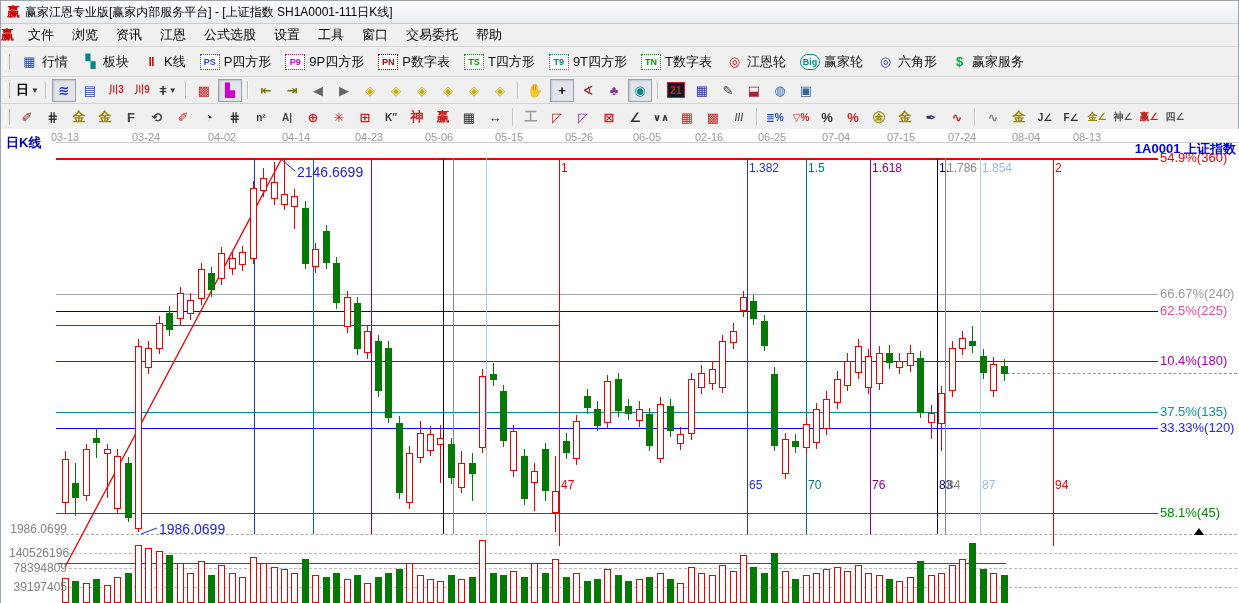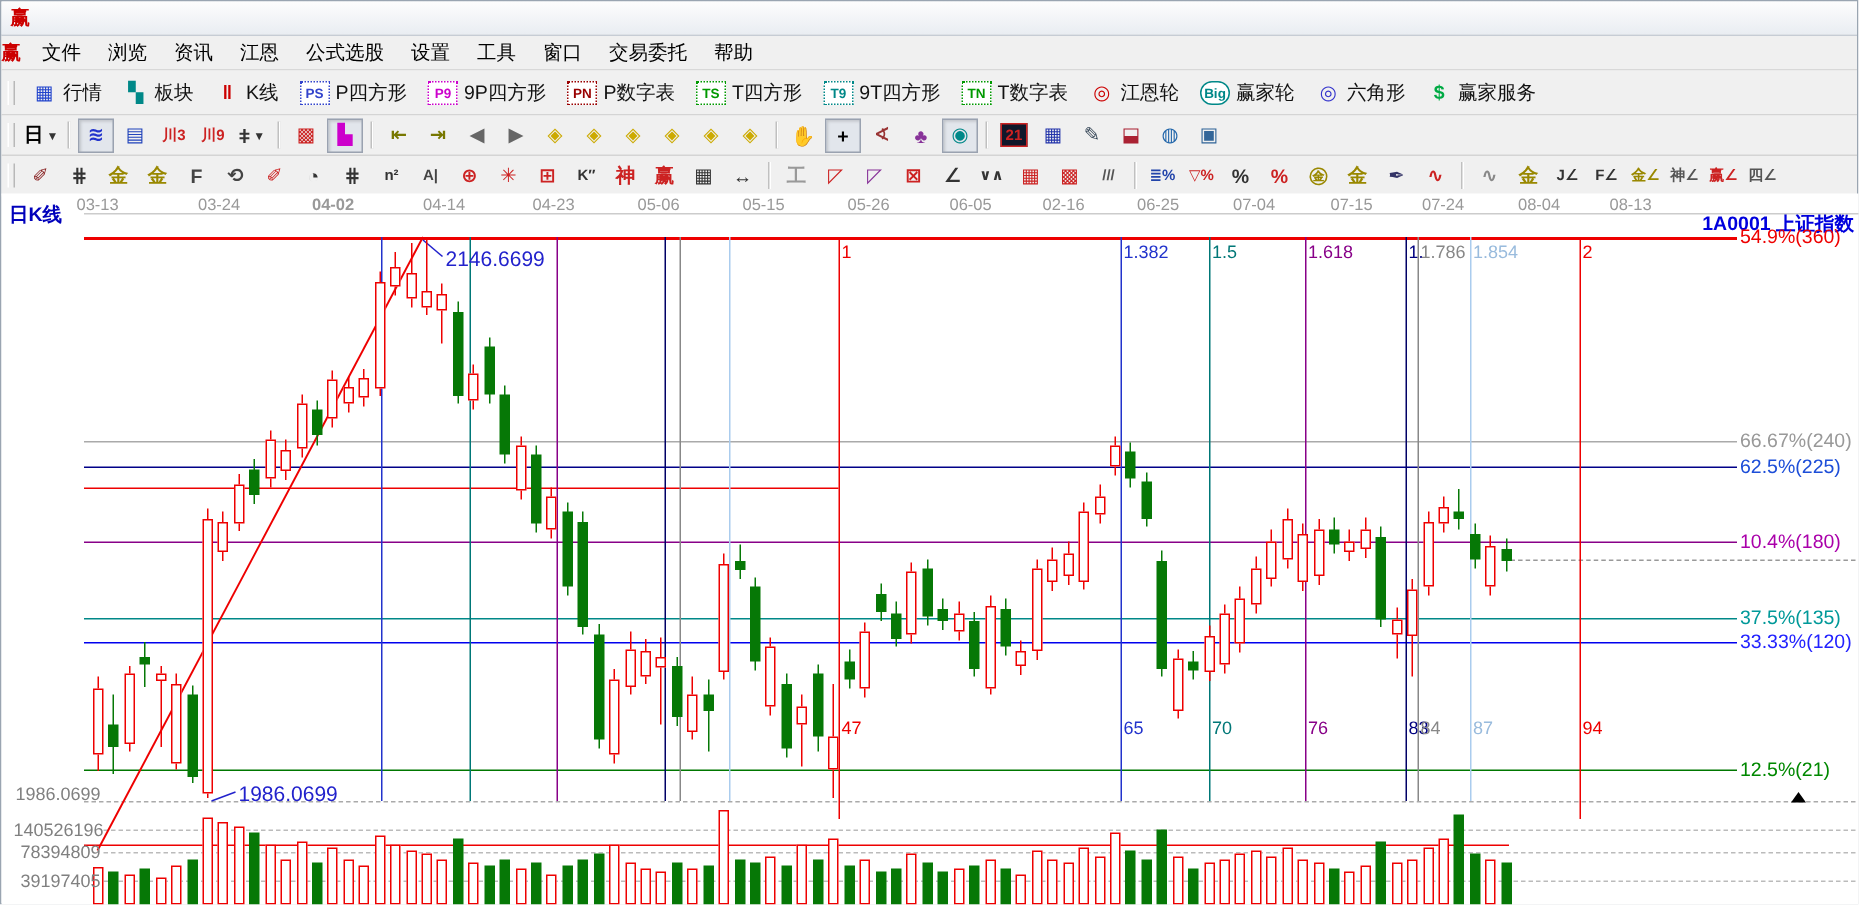--- a/index.html
+++ b/index.html
@@ -39,20 +39,21 @@
   .candle-body{position:absolute;width:7px;box-sizing:border-box;}
   .vol-bar{position:absolute;width:7px;box-sizing:border-box;}
   svg.overlay{position:absolute;left:0;top:0;pointer-events:none;}
 </style>
 </head>
 <body>
 
 <div id="app">
   <div id="titlebar">
     <span class="applogo">赢</span>
+    <span>赢家江恩专业版[赢家内部服务平台] - [上证指数  SH1A0001-111日K线]</span>
   </div>
   <div id="menubar">
     <span class="applogo">赢</span>
   <span class="menu-item">文件</span>
       <span class="menu-item">浏览</span>
       <span class="menu-item">资讯</span>
       <span class="menu-item">江恩</span>
       <span class="menu-item">公式选股</span>
       <span class="menu-item">设置</span>
       <span class="menu-item">工具</span>
@@ -350,49 +351,49 @@
         <span style="color: rgb(85, 85, 85); font-weight: bold; font-size: 10px;">四∠</span>
       </span>
     </div>
 
   <div id="chart">
     <span class="lbl" style="left:5px;top:5px;color:#0000bb;font-weight:bold;font-size:13px;">日K线</span>
     <span class="lbl" style="right:4px;top:11px;color:#0000dd;font-weight:bold;font-size:13px;">1A0001 上证指数</span>
   <div class="hline" style="left: 55px; top: 13px; width: 1184px; background: rgb(204, 204, 204);"></div>
       <span class="lbl" style="color: rgb(153, 153, 153); font-size: 11px; left: 50px; top: 2px;">03-13</span>
       <span class="lbl" style="color: rgb(153, 153, 153); font-size: 11px; left: 131px; top: 2px;">03-24</span>
-      <span class="lbl" style="color: rgb(153, 153, 153); font-size: 11px; left: 207px; top: 2px; font-weight: bold;">04-02</span>
+      <span class="lbl" style="color: rgb(153, 153, 153); font-size: 11px; left: 207px; top: 2px;">04-02</span>
       <span class="lbl" style="color: rgb(153, 153, 153); font-size: 11px; left: 281px; top: 2px;">04-14</span>
       <span class="lbl" style="color: rgb(153, 153, 153); font-size: 11px; left: 354px; top: 2px;">04-23</span>
       <span class="lbl" style="color: rgb(153, 153, 153); font-size: 11px; left: 424px; top: 2px;">05-06</span>
       <span class="lbl" style="color: rgb(153, 153, 153); font-size: 11px; left: 494px; top: 2px;">05-15</span>
       <span class="lbl" style="color: rgb(153, 153, 153); font-size: 11px; left: 564px; top: 2px;">05-26</span>
       <span class="lbl" style="color: rgb(153, 153, 153); font-size: 11px; left: 632px; top: 2px;">06-05</span>
       <span class="lbl" style="color: rgb(153, 153, 153); font-size: 11px; left: 694px; top: 2px;">02-16</span>
       <span class="lbl" style="color: rgb(153, 153, 153); font-size: 11px; left: 757px; top: 2px;">06-25</span>
       <span class="lbl" style="color: rgb(153, 153, 153); font-size: 11px; left: 821px; top: 2px;">07-04</span>
       <span class="lbl" style="color: rgb(153, 153, 153); font-size: 11px; left: 886px; top: 2px;">07-15</span>
       <span class="lbl" style="color: rgb(153, 153, 153); font-size: 11px; left: 947px; top: 2px;">07-24</span>
       <span class="lbl" style="color: rgb(153, 153, 153); font-size: 11px; left: 1011px; top: 2px;">08-04</span>
       <span class="lbl" style="color: rgb(153, 153, 153); font-size: 11px; left: 1072px; top: 2px;">08-13</span>
       <div class="hline" style="left: 55px; top: 29px; width: 1102px; background: rgb(238, 0, 0); height: 2px;"></div>
       <span class="lbl" style="color: rgb(238, 0, 0); font-size: 13px; left: 1159px; top: 21px;">54.9%(360)</span>
       <div class="hline" style="left: 55px; top: 165px; width: 1102px; background: rgb(170, 170, 170); height: 1px;"></div>
       <span class="lbl" style="color: rgb(153, 153, 153); font-size: 13px; left: 1159px; top: 157px;">66.67%(240)</span>
       <div class="hline" style="left: 55px; top: 182px; width: 1102px; background: rgb(0, 0, 136); height: 1px;"></div>
-      <span class="lbl" style="color: #1d4ed8; font-size: 13px; left: 1159px; top: 174px;">62.5%(225)</span>
+      <span class="lbl" style="color: #ec4899; font-size: 13px; left: 1159px; top: 174px;">62.5%(225)</span>
       <div class="hline" style="left: 55px; top: 196px; width: 503px; background: rgb(238, 0, 0); height: 1px;"></div>
       <div class="hline" style="left: 55px; top: 232px; width: 1102px; background: rgb(136, 0, 136); height: 1px;"></div>
       <span class="lbl" style="color: rgb(170, 0, 170); font-size: 13px; left: 1159px; top: 224px;">10.4%(180)</span>
       <div class="hline" style="left: 55px; top: 283px; width: 1102px; background: rgb(0, 136, 136); height: 1px;"></div>
       <span class="lbl" style="color: rgb(0, 153, 153); font-size: 13px; left: 1159px; top: 275px;">37.5%(135)</span>
       <div class="hline" style="left: 55px; top: 299px; width: 1102px; background: rgb(0, 0, 238); height: 1px;"></div>
       <span class="lbl" style="color: rgb(34, 34, 255); font-size: 13px; left: 1159px; top: 291px;">33.33%(120)</span>
       <div class="hline" style="left: 55px; top: 384px; width: 1102px; background: rgb(0, 119, 0); height: 1px;"></div>
-      <span class="lbl" style="color: rgb(0, 136, 0); font-size: 13px; left: 1159px; top: 376px;">12.5%(21)</span>
+      <span class="lbl" style="color: rgb(0, 136, 0); font-size: 13px; left: 1159px; top: 376px;">58.1%(45)</span>
       <div class="hline" style="left: 55px; top: 434px; width: 950px; background: rgb(238, 0, 0); height: 1px;"></div>
       <div class="dash" style="left: 1006px; top: 244px; width: 230px; border-top-color: rgb(153, 153, 153);"></div>
       <div class="dash" style="left: 55px; top: 405px; width: 1181px; border-top-color: rgb(170, 170, 170);"></div>
       <div class="dash" style="left: 68px; top: 424px; width: 1168px; border-top-color: rgb(187, 187, 187);"></div>
       <div class="dash" style="left: 68px; top: 439px; width: 1168px; border-top-color: rgb(187, 187, 187);"></div>
       <div class="dash" style="left: 68px; top: 458px; width: 1168px; border-top-color: rgb(187, 187, 187);"></div>
       <div class="vline" style="left: 253px; top: 29px; height: 376px; background: rgb(34, 51, 204);"></div>
       <div class="vline" style="left: 312px; top: 29px; height: 376px; background: rgb(0, 119, 119);"></div>
       <div class="vline" style="left: 370px; top: 29px; height: 376px; background: rgb(136, 0, 136);"></div>
       <div class="vline" style="left: 442px; top: 29px; height: 376px; background: rgb(0, 0, 102);"></div>

